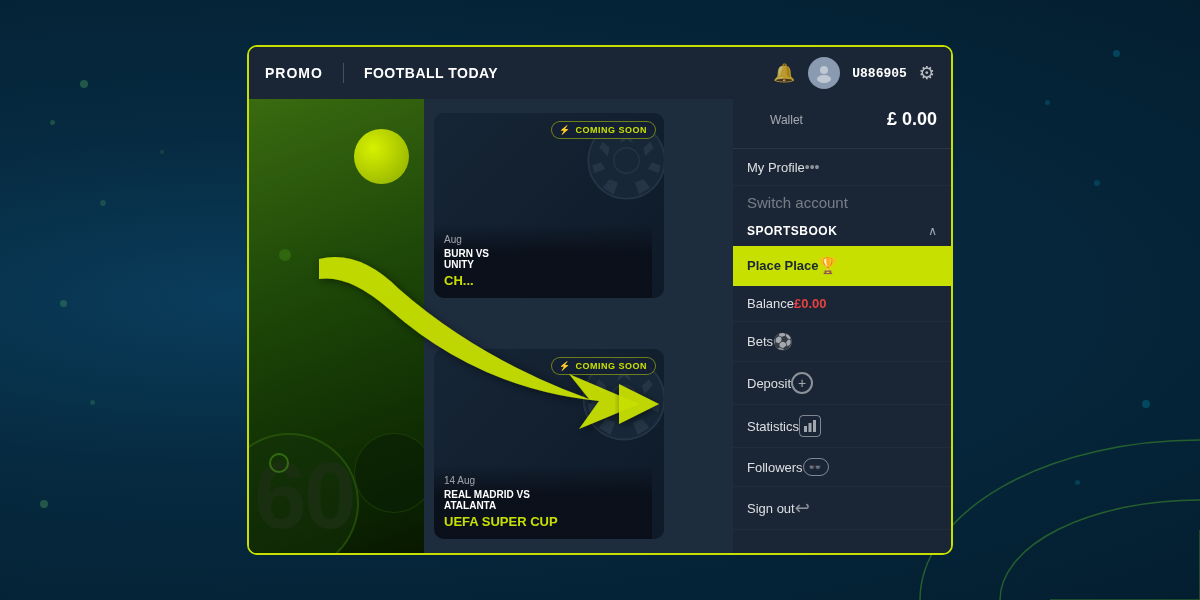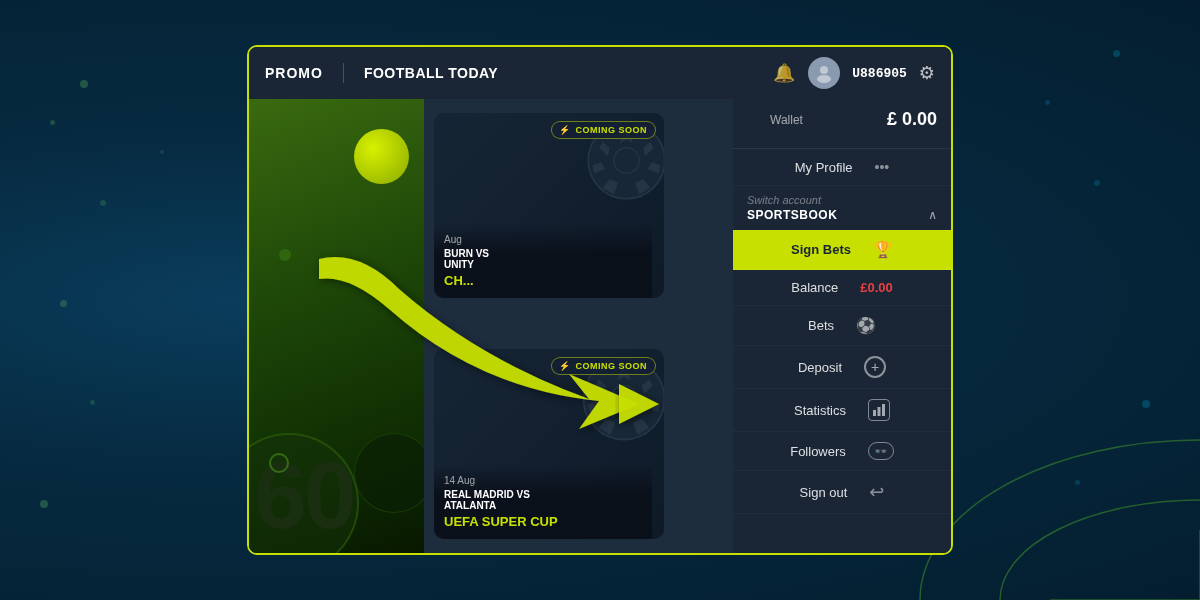--- a/index.html
+++ b/index.html
@@ -201,26 +201,25 @@
     }
     .wallet-amount {
       color: #ffffff;
       font-size: 18px;
       font-weight: 700;
     }
 
     .sidebar-menu-item {
       display: flex;
       align-items: center;
-      justify-content: center;
+      justify-content: flex-start;
       padding: 10px 14px;
       cursor: pointer;
       border-bottom: 1px solid rgba(255,255,255,0.04);
       transition: background 0.15s;
-      gap: 22px;
     }
     .sidebar-menu-item.active {
       background: #c8e000;
     }
     .sidebar-menu-item.active .item-label {
       color: #1a2535;
       font-weight: 800;
     }
     .item-label {
       color: rgba(255,255,255,0.85);
@@ -238,23 +237,22 @@
       color: #e84040;
       font-size: 13px;
       font-weight: 700;
     }
 
     .switch-account {
       padding: 8px 14px 4px;
     }
     .switch-label {
       color: rgba(255,255,255,0.4);
-      font-size: 11px;
-      margin-bottom: 2px;
-      font-style: italic;
+      font-size: 15px;
+      margin-bottom: 13px;
     }
     .switch-row {
       display: flex;
       align-items: center;
       justify-content: space-between;
     }
     .switch-account-name {
       color: #ffffff;
       font-size: 12px;
       font-weight: 700;
@@ -426,21 +424,21 @@
 
       <div class="switch-account">
         <div class="switch-label">Switch account</div>
         <div class="switch-row">
           <span class="switch-account-name">SPORTSBOOK</span>
           <span class="chevron">∧</span>
         </div>
       </div>
 
       <div class="sidebar-menu-item active" style="margin-top:4px;">
-        <span class="item-label">Sign Bets</span>
+        <span class="item-label">Place Place</span>
         <span class="item-icon">🏆</span>
       </div>
 
       <div class="sidebar-menu-item">
         <span class="item-label">Balance</span>
         <span class="item-balance">£0.00</span>
       </div>
 
       <div class="sidebar-menu-item">
         <span class="item-label">Bets</span>

